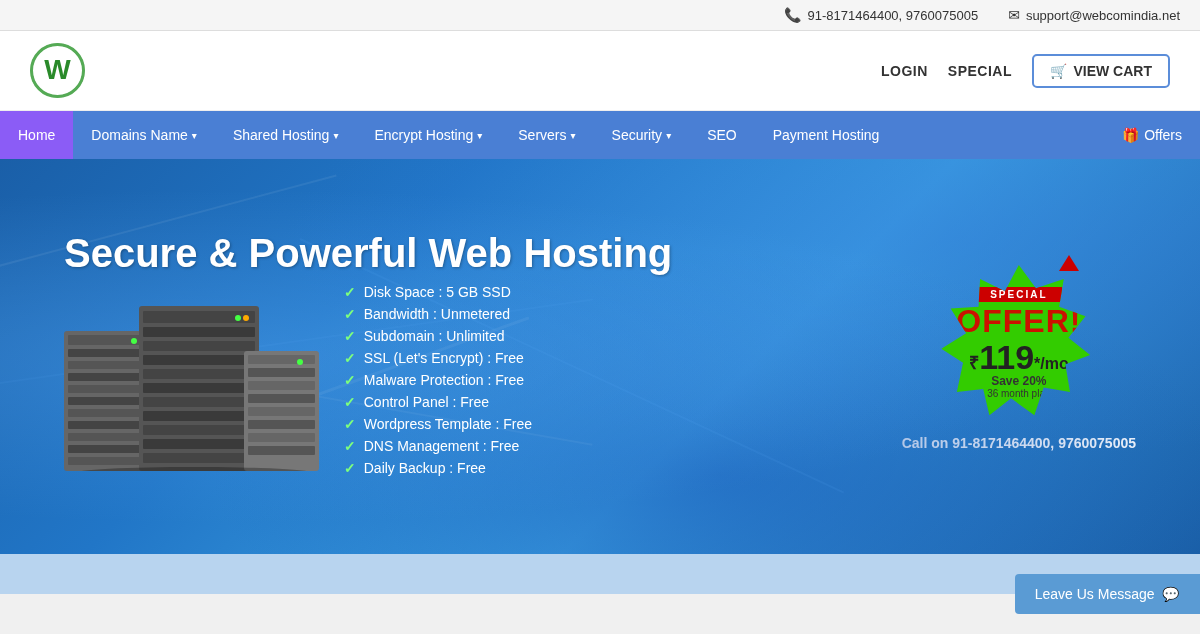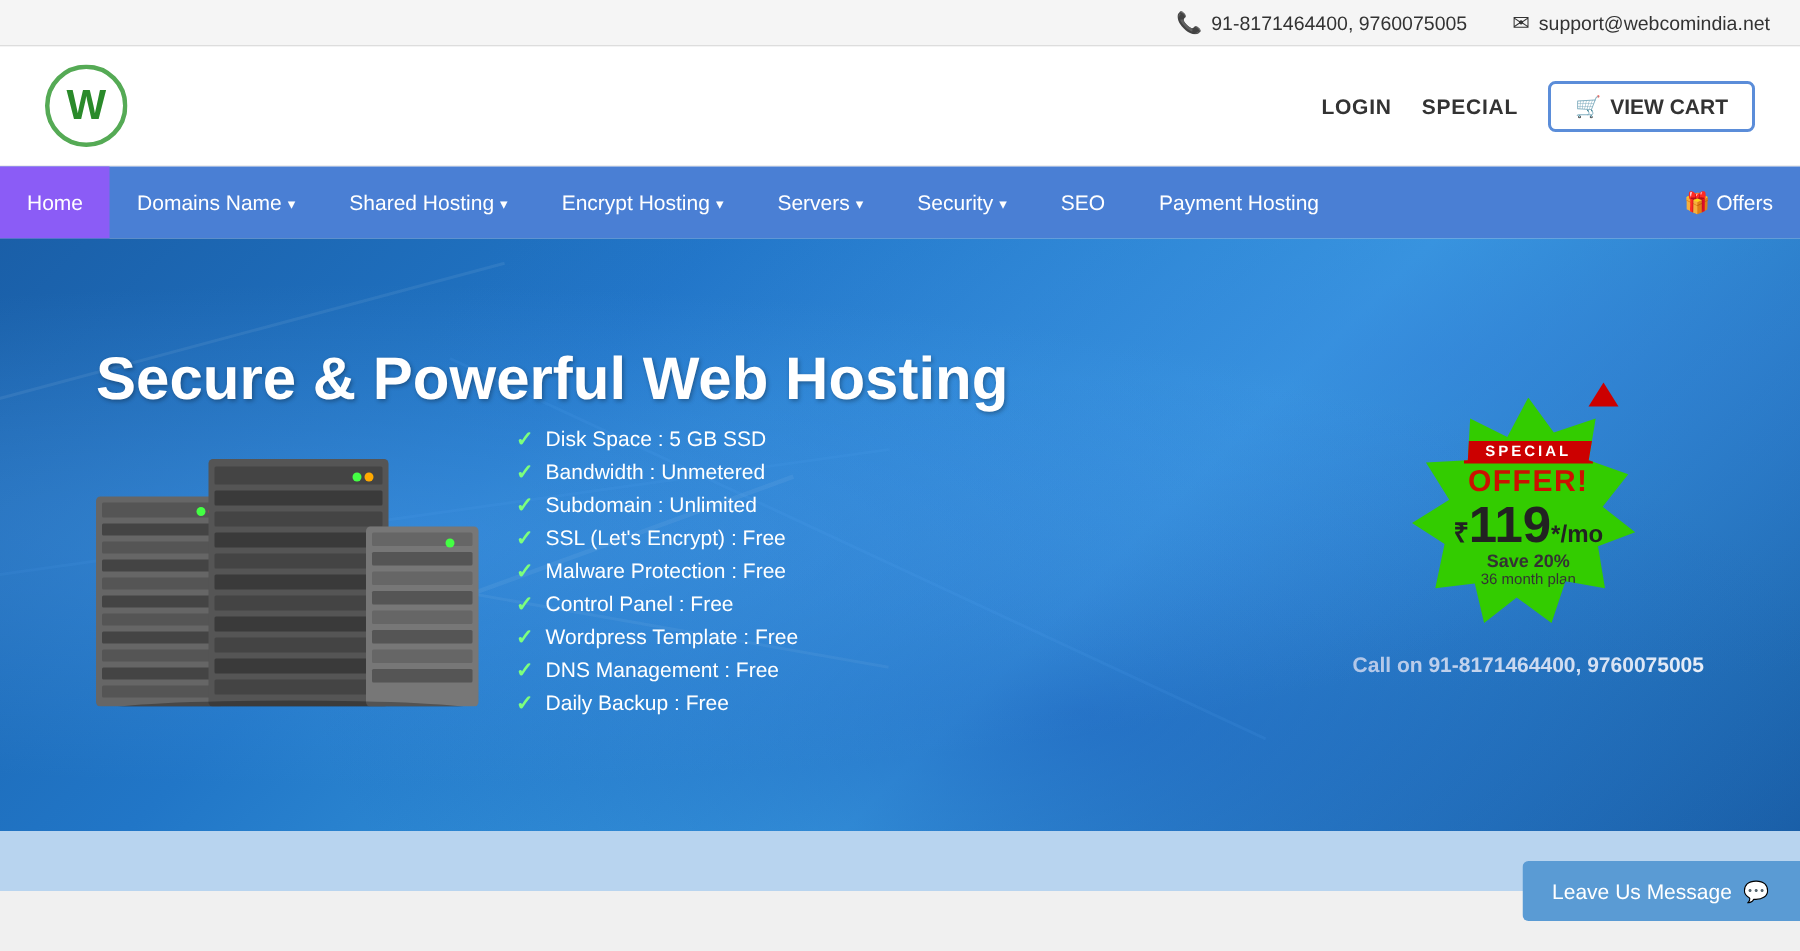--- a/index.html
+++ b/index.html
@@ -478,21 +478,21 @@
       </ul>
     </div>
   </div>
 
   <div class="offer-area">
     <div class="offer-badge">
       <div class="flag-top"></div>
       <div class="starburst">
         <div class="starburst-inner">
           <div class="ribbon-red">SPECIAL</div>
-          <div style="font-size:20px;font-weight:900;color:#cc1100;letter-spacing:1px;text-align:center;">OFFER!</div>
+          <div style="font-size:32px;font-weight:900;color:#cc1100;letter-spacing:1px;text-align:center;">OFFER!</div>
           <div class="price-row">
             <span class="pr-rupee">₹</span>
             <span class="pr-num">119</span>
             <span class="pr-mo">*<span>/mo</span></span>
           </div>
           <div class="save-row">Save 20%</div>
           <div class="plan-row">36 month plan</div>
         </div>
       </div>
     </div>

